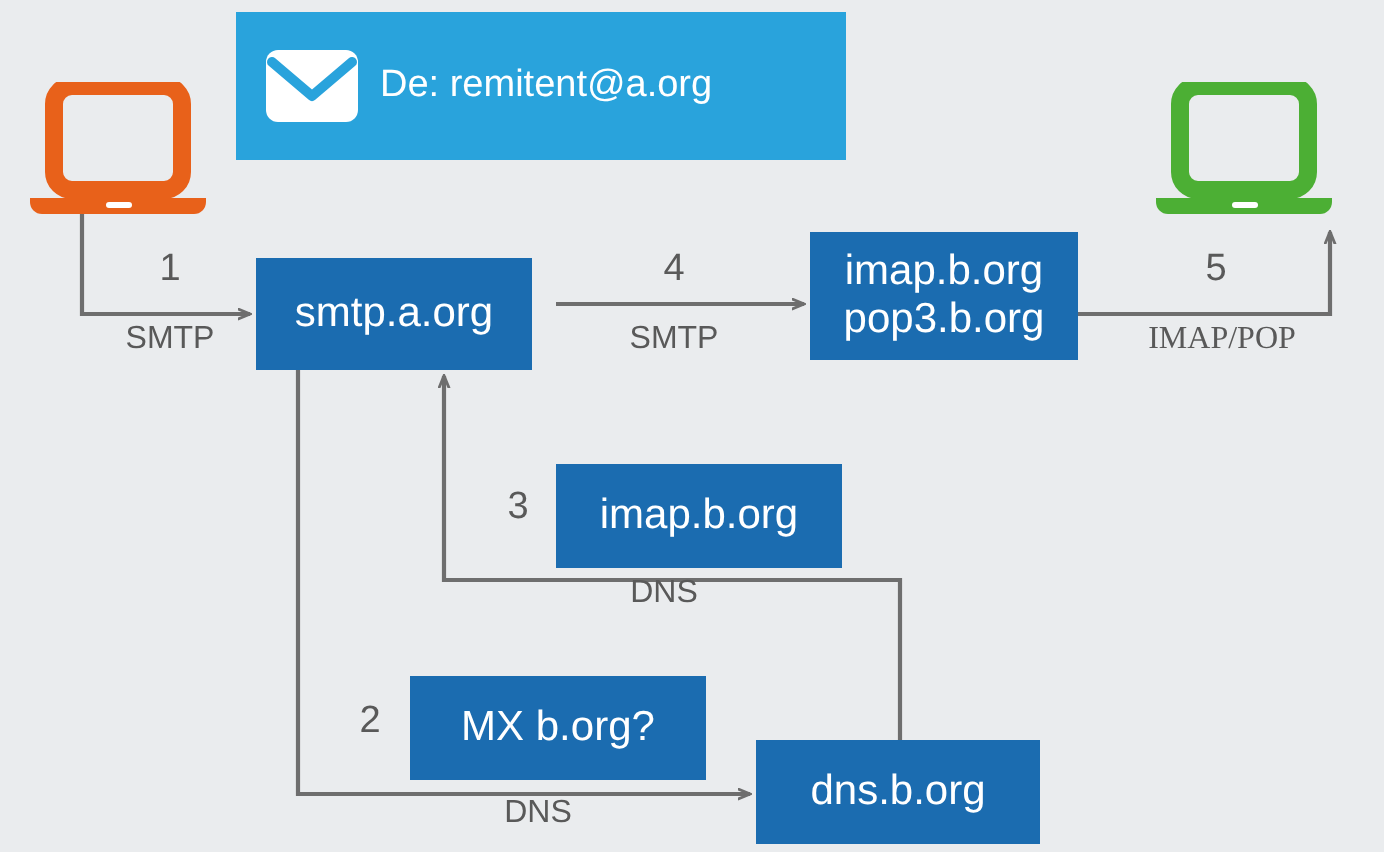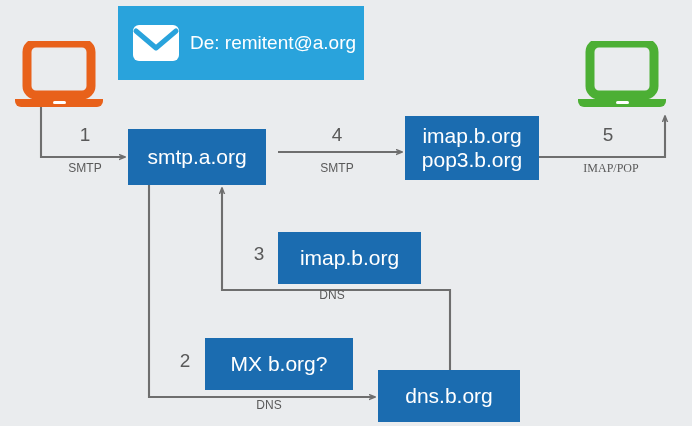--- a/index.html
+++ b/index.html
@@ -43,21 +43,21 @@
   #node-smtp-a      { left:128px; top:129px; width:138px; height:56px;  font-size:21px; }
   #node-imap-pop-b  { left:405px; top:116px; width:134px; height:64px;  font-size:21px; }
   #node-imap-reply  { left:278px; top:232px; width:143px; height:52px;  font-size:21px; }
   #node-mx-query    { left:205px; top:338px; width:148px; height:52px;  font-size:21px; }
   #node-dns-b       { left:378px; top:370px; width:142px; height:52px;  font-size:21px; }
 
   
   #message-card {
     position: absolute;
     left: 118px; top: 6px;
-    width: 246px; height: 74px;
+    width: 305px; height: 74px;
     background: #29a3dc;
     display: flex;
     align-items: center;
     padding-left: 12px;
     box-sizing: border-box;
   }
   #message-card .envelope {
     flex: 0 0 auto;
     width: 52px; height: 46px;
     display: flex; align-items: center; justify-content: center;
@@ -72,21 +72,21 @@
 
   
   .laptop { position: absolute; }
   #laptop-sender { left: 14px; top: 41px; }
   #laptop-recipient { left: 577px; top: 41px; }
 
   
   .edge-label {
     position: absolute;
     color: #595959;
-    font-size: 12px;
+    font-size: 16px;
     white-space: pre;
     text-align: center;
   }
   .edge-num { font-size: 19px; }
 
   #lbl-1-num   { left: 72px;  top: 124px; width: 26px; }
   #lbl-1-proto { left: 52px;  top: 161px; width: 66px; }
   #lbl-4-num   { left: 324px; top: 124px; width: 26px; }
   #lbl-4-proto { left: 304px; top: 161px; width: 66px; }
   #lbl-5-num   { left: 595px; top: 124px; width: 26px; }

